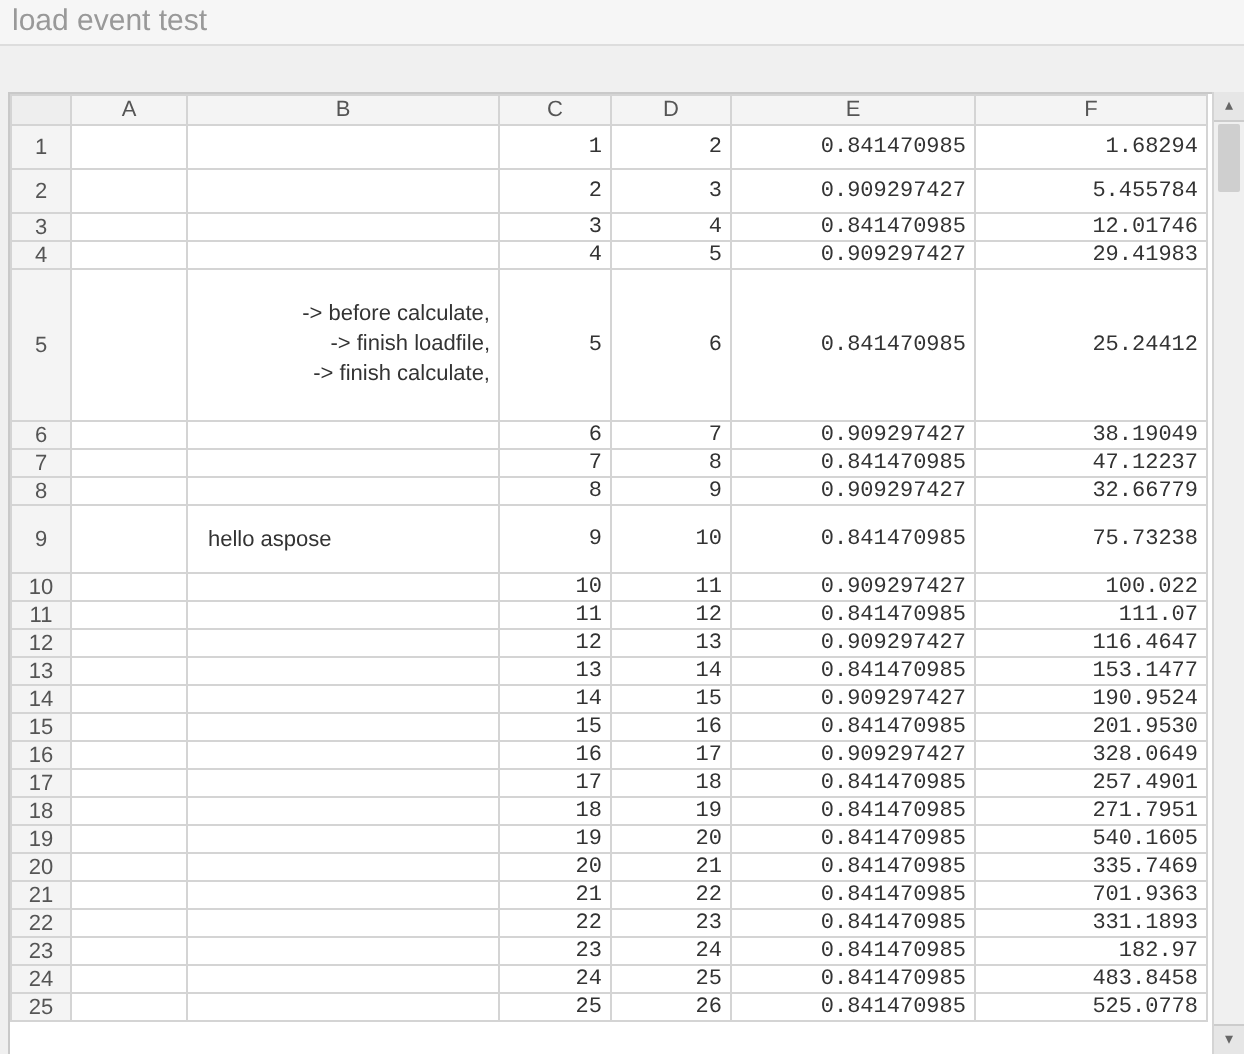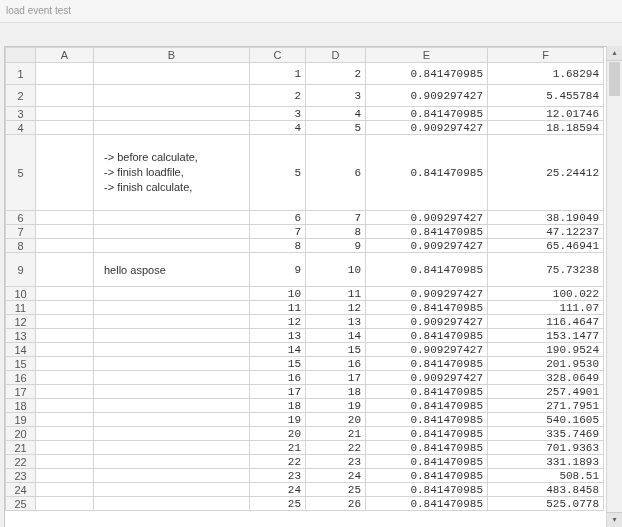--- a/index.html
+++ b/index.html
@@ -9,21 +9,21 @@
     background: #f0f0f0;
     width: 622px;
     height: 527px;
     overflow: hidden;
   }
   .title-bar {
     height: 22px;
     background: #f6f6f6;
     border-bottom: 1px solid #ddd;
     padding-left: 6px;
-    font-size: 10px;
+    font-size: 15px;
     color: #999;
     line-height: 22px;
   }
   .sheet-wrap {
     position: absolute;
     left: 4px;
     top: 46px;
     right: 0;
     bottom: 0;
     border-top: 1px solid #c9c9c9;
@@ -44,20 +44,21 @@
     vertical-align: middle;
     background: #fff;
     overflow: hidden;
     white-space: nowrap;
   }
   td.wrap {
     white-space: pre-line;
     line-height: 1.35;
     padding-top: 2px;
     padding-bottom: 2px;
+    text-align: right;
   }
   th {
     background: #f4f4f4;
     font-weight: normal;
     text-align: center;
     color: #555;
   }
   th.corner {
     background: #eeeeee;
   }
@@ -171,21 +172,21 @@
           <td class="num">0.841470985</td>
           <td class="num">12.01746</td>
         </tr>
         <tr class="h14">
           <td class="rowhead">4</td>
           <td class=""></td>
           <td class="txt"></td>
           <td class="num">4</td>
           <td class="num">5</td>
           <td class="num">0.909297427</td>
-          <td class="num">18.18594</td>
+          <td class="num">29.41983</td>
         </tr>
         <tr class="h76">
           <td class="rowhead">5</td>
           <td class=""></td>
           <td class="txt wrap">-&gt; before calculate,
 -&gt; finish loadfile,
 -&gt; finish calculate,</td>
           <td class="num">5</td>
           <td class="num">6</td>
           <td class="num">0.841470985</td>
@@ -209,21 +210,21 @@
           <td class="num">0.841470985</td>
           <td class="num">47.12237</td>
         </tr>
         <tr class="h14">
           <td class="rowhead">8</td>
           <td class=""></td>
           <td class="txt"></td>
           <td class="num">8</td>
           <td class="num">9</td>
           <td class="num">0.909297427</td>
-          <td class="num">65.46941</td>
+          <td class="num">32.66779</td>
         </tr>
         <tr class="h34">
           <td class="rowhead">9</td>
           <td class=""></td>
           <td class="txt">hello aspose</td>
           <td class="num">9</td>
           <td class="num">10</td>
           <td class="num">0.841470985</td>
           <td class="num">75.73238</td>
         </tr>
@@ -344,21 +345,21 @@
           <td class="num">0.841470985</td>
           <td class="num">331.1893</td>
         </tr>
         <tr class="h14">
           <td class="rowhead">23</td>
           <td class=""></td>
           <td class="txt"></td>
           <td class="num">23</td>
           <td class="num">24</td>
           <td class="num">0.841470985</td>
-          <td class="num">508.51</td>
+          <td class="num">182.97</td>
         </tr>
         <tr class="h14">
           <td class="rowhead">24</td>
           <td class=""></td>
           <td class="txt"></td>
           <td class="num">24</td>
           <td class="num">25</td>
           <td class="num">0.841470985</td>
           <td class="num">483.8458</td>
         </tr>

